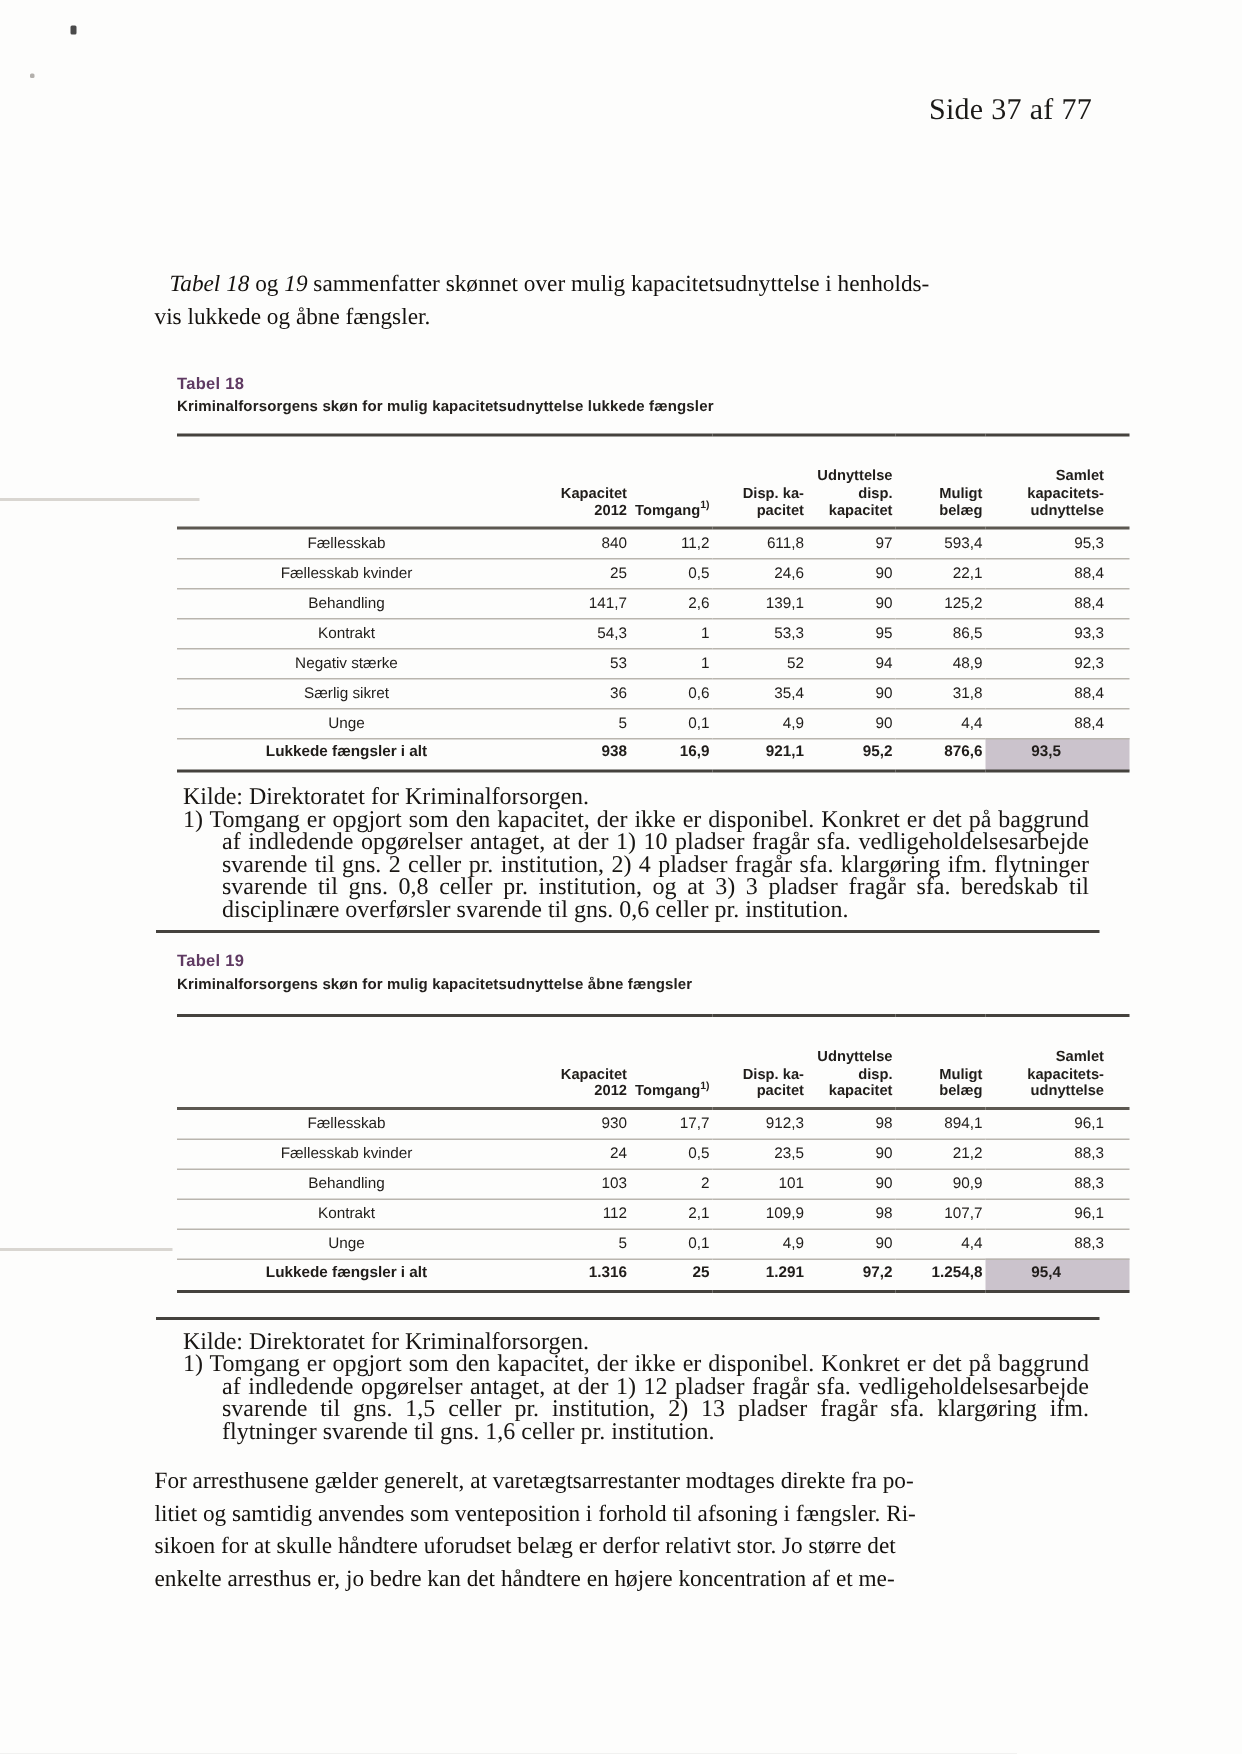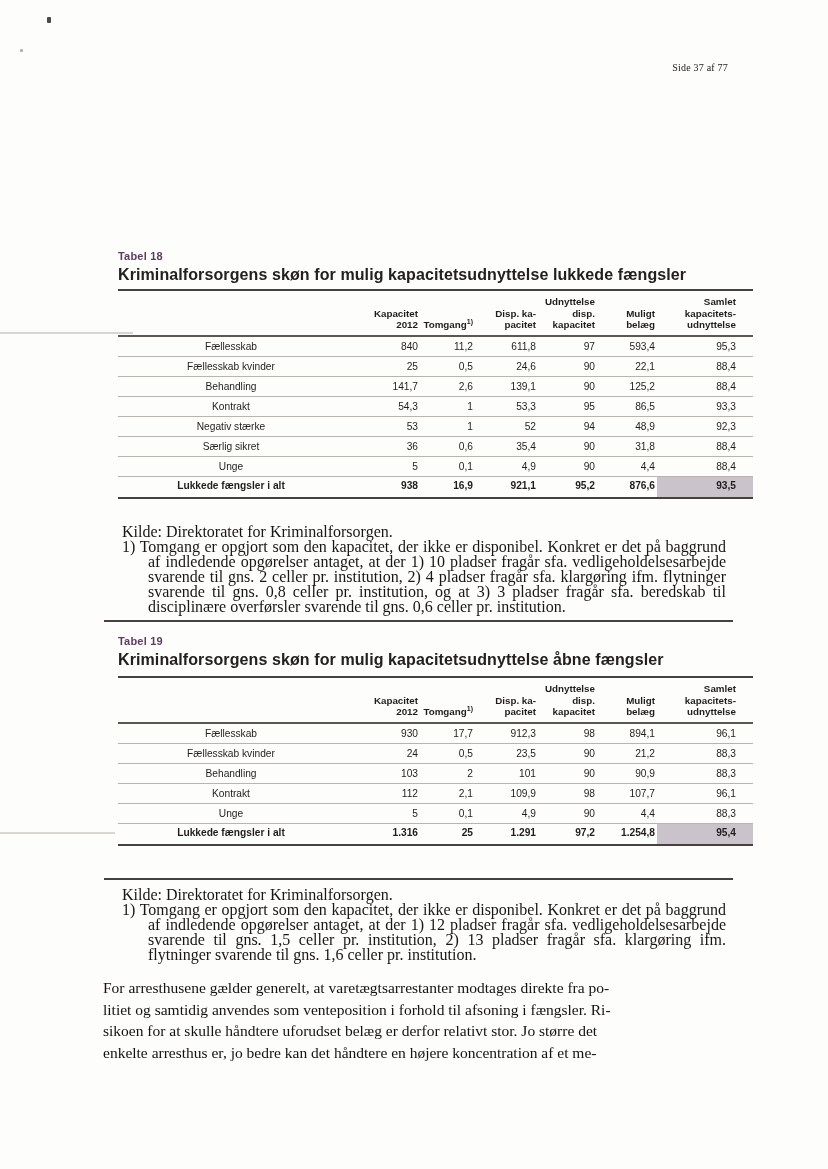--- a/index.html
+++ b/index.html
@@ -11,75 +11,75 @@
     overflow:hidden;
     font-family:"Liberation Serif", serif;
     color:#181512;
   }
   
   .speck{position:absolute;background:#4a4a4a;border-radius:1px;}
   .faintline{position:absolute;height:2px;background:#d9d6d1;}
   
   #pageno{
     position:absolute;top:62px;right:100px;
-    font-size:10px;color:#1c1a18;letter-spacing:.2px;text-align:right;
+    font-size:20px;color:#1c1a18;letter-spacing:.2px;text-align:right;
   }
   
   .serifblock{
     position:absolute;left:103px;width:632px;
     font-size:15.5px;line-height:21.5px;color:#14110e;
   }
   #intro{top:179px;}
   #intro .indent{padding-left:10px;}
   .it{font-style:italic;}
   #bodypara{top:977px;}
   
   .tbl-title{
     position:absolute;left:118px;
     font-family:"Liberation Sans",sans-serif;
     font-weight:bold;font-size:11px;letter-spacing:.2px;
     color:var(--accent,#5f3a62);
   }
   .tbl-subtitle{
     position:absolute;left:118px;
     font-family:"Liberation Sans",sans-serif;
-    font-weight:bold;font-size:16px;letter-spacing:.1px;
+    font-weight:bold;font-size:10px;letter-spacing:.1px;
     color:#23201d;
   }
   .dtable{
     position:absolute;left:118px;
     border-collapse:collapse;table-layout:fixed;width:592px;
     font-family:"Liberation Sans",sans-serif;color:#201d1a;
     border-top:2px solid #45423d;border-bottom:2px solid #45423d;
   }
   .dtable th:nth-child(1){width:222px;}
   .dtable th:nth-child(2){width:72px;}
   .dtable th:nth-child(3){width:51px;}
   .dtable th:nth-child(4){width:59px;}
   .dtable th:nth-child(5){width:55px;}
   .dtable th:nth-child(6){width:56px;}
   .dtable th:nth-child(7){width:77px;}
   .dtable th{
     font-weight:bold;font-size:9.8px;line-height:11.5px;
     text-align:right;vertical-align:bottom;
-    padding:5px 2px 4px 2px;
+    padding:21px 2px 4px 2px;
     border-bottom:2px solid #5c5851;
   }
   .dtable th sup{font-size:7px;line-height:0;}
   .dtable td{
     font-size:10.2px;line-height:11px;text-align:right;
     padding:4px 2px;border-bottom:1px solid #b9b5ae;
   }
   .dtable td.lblcol{text-align:center;}
   .dtable th:last-child,.dtable td:last-child{padding-right:17px;}
   .dtable tr.total td{
     font-weight:bold;border-top:1.5px solid #6f6b64;border-bottom:none;
     padding-top:3px;padding-bottom:6px;
   }
-  .dtable td.hl{background:var(--highlight,#cbc3cc);}
+  .dtable td.hl{background:var(--highlight,#cbc3cc);text-align:center;}
   
   .notes{
     position:absolute;left:122px;width:604px;
     font-size:16px;line-height:15px;color:#191613;
   }
   .notes .foot{
     padding-left:26px;text-indent:-26px;text-align:justify;
   }
   
   .divider{
@@ -91,20 +91,24 @@
 
 <div id="page">
 
   <div class="speck" style="left:47px;top:17px;width:4px;height:6px;"></div>
   <div class="speck" style="left:20px;top:49px;width:3px;height:3px;background:#b3b0ac;"></div>
   <div class="faintline" style="left:0;top:332px;width:133px;"></div>
   <div class="faintline" style="left:0;top:832px;width:115px;"></div>
 
   <div id="pageno">Side 37 af 77</div>
 
+  <div id="intro" class="serifblock">
+    <span class="indent it">Tabel 18</span><span> og </span><span class="it">19</span><span> sammenfatter skønnet over mulig kapacitetsudnyttelse i henholds-</span><br>
+    <span>vis lukkede og åbne fængsler.</span>
+  </div>
 
   <div class="tbl-title" style="top:250px;">Tabel 18</div>
   <div class="tbl-subtitle" style="top:266px;">Kriminalforsorgens skøn for mulig kapacitetsudnyttelse lukkede fængsler</div>
   <table class="dtable" style="top:289px;">
       <thead>
         <tr>
           <th></th>
           <th>Kapacitet<br>2012</th>
           <th>Tomgang<sup>1)</sup></th>
           <th>Disp. ka-<br>pacitet</th>

